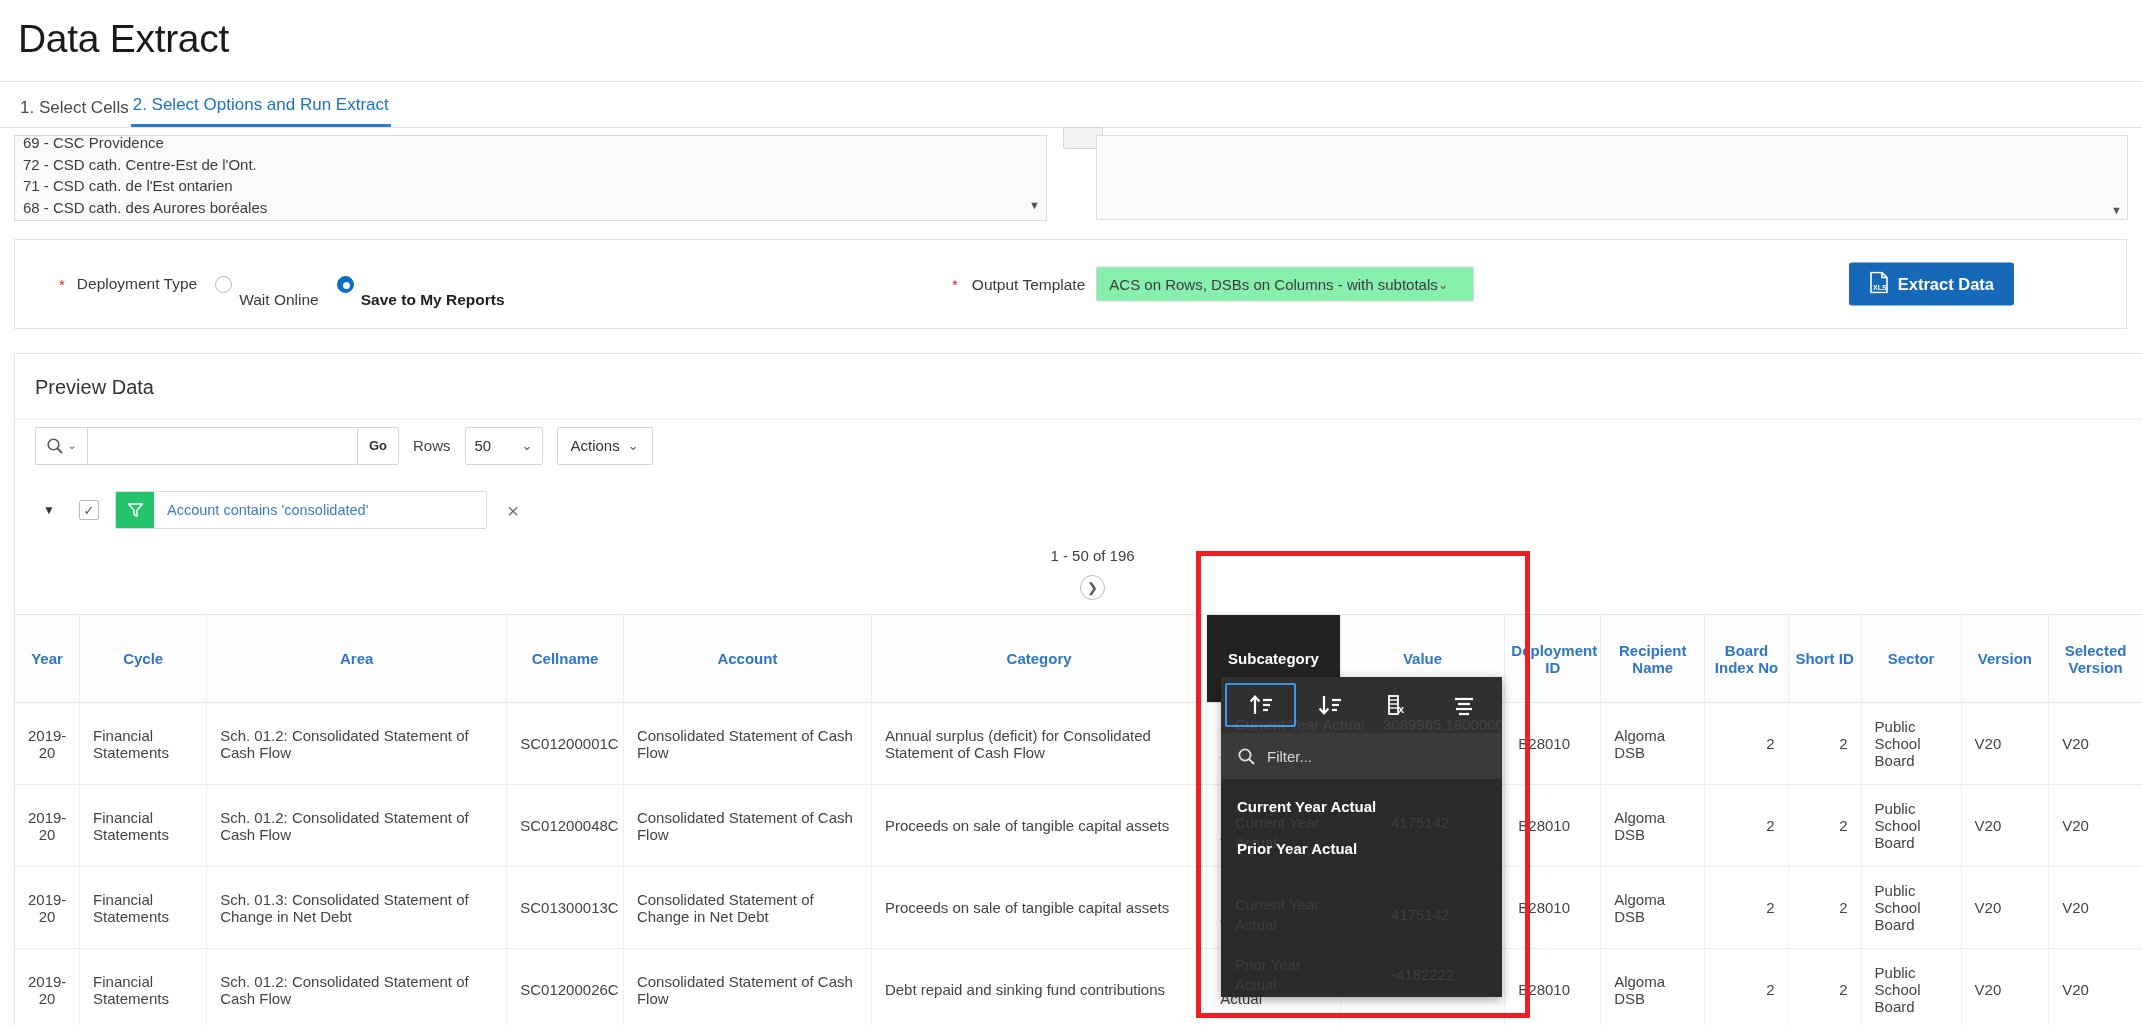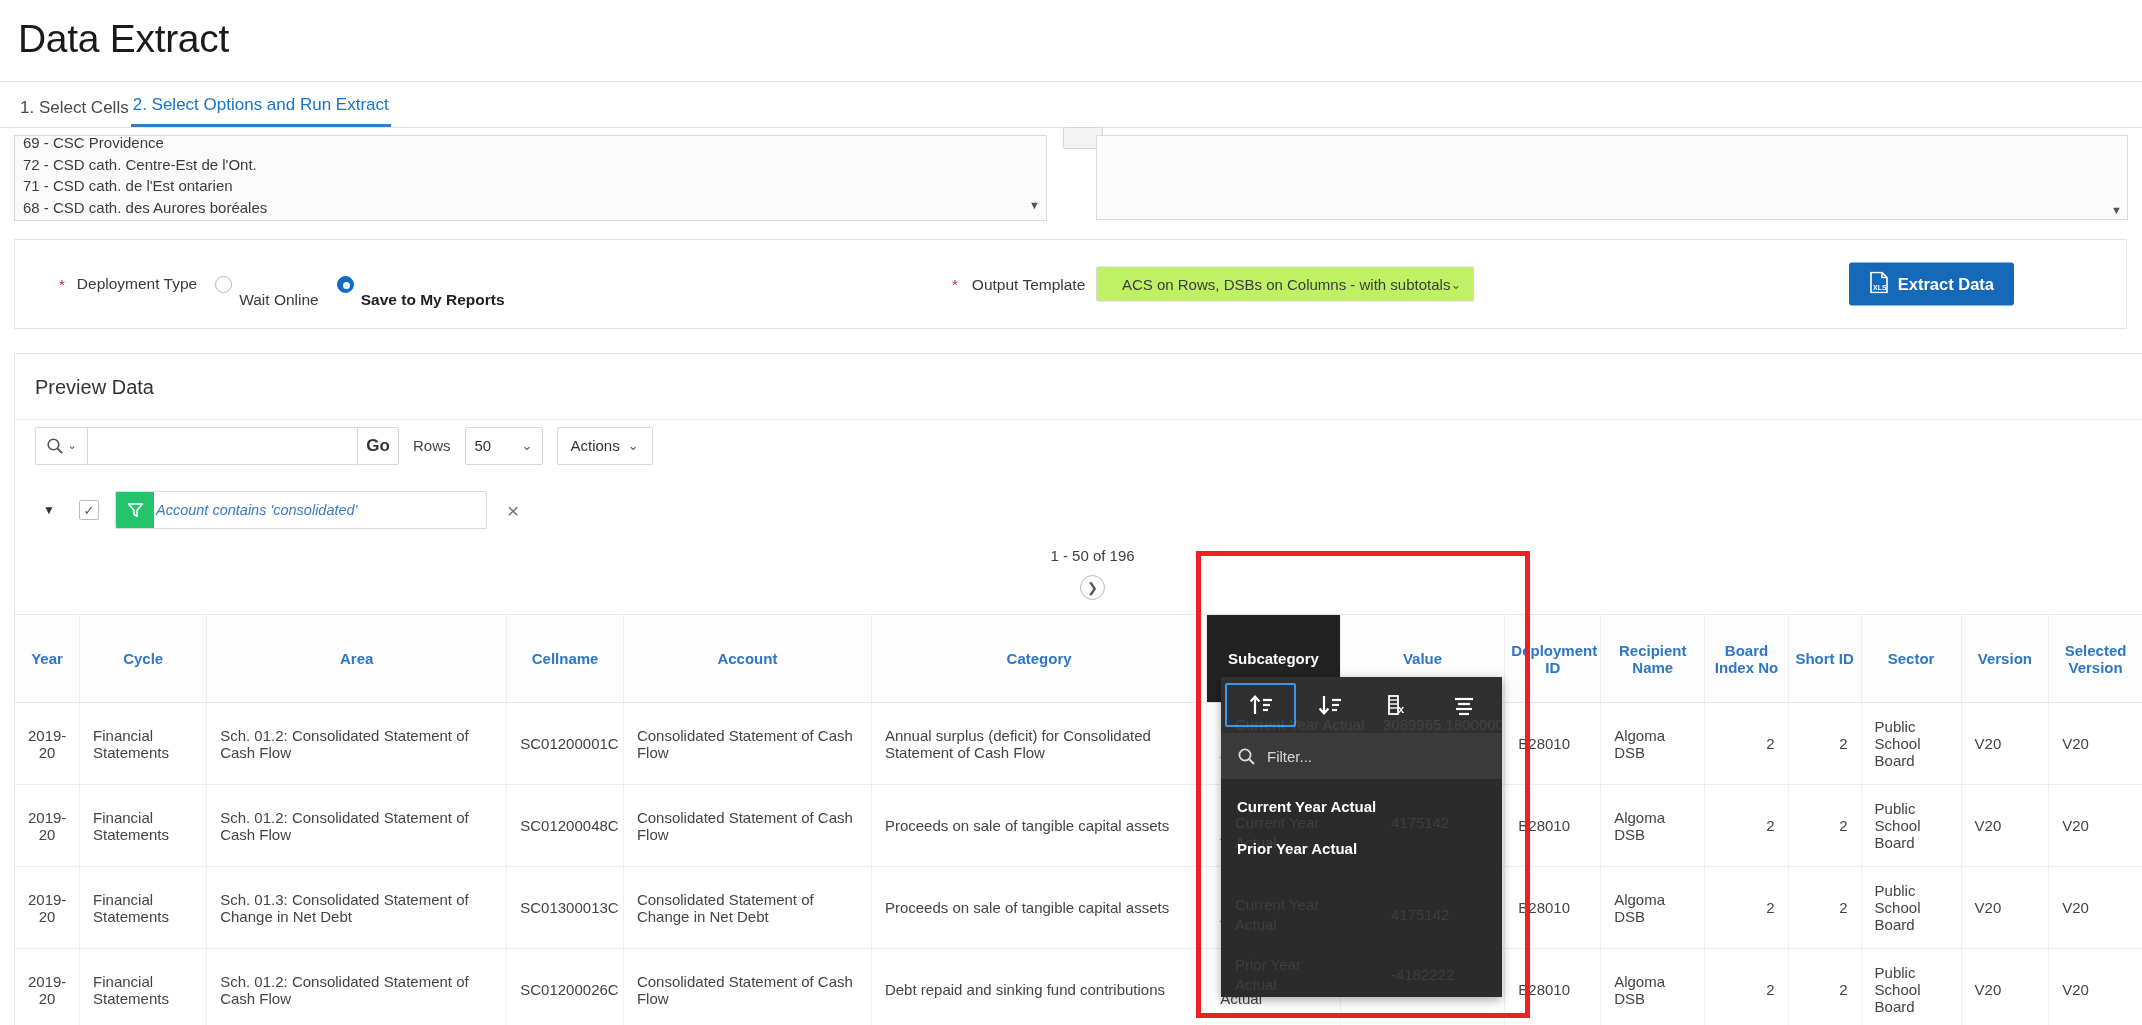--- a/index.html
+++ b/index.html
@@ -121,23 +121,23 @@
   }
   .radio-label { font-size: 15.5px; color:#3a3a3a;margin-top:32px; }
   .radio-label.sel { font-weight: bold; color:#1f1f1f; }
 
   .template-group {
     position:absolute; left: 937px; top:50%; transform: translateY(-50%);
     display:flex; align-items:center; gap: 11px; white-space: nowrap;
   }
   .select-box {
     width: 378px; height: 35px;
-    border: 1px solid #d6d6d6; background:#bef264;
+    border: 1px solid #d6d6d6; background:#86efac;
     border-radius: 2px;
-    display:flex; align-items:center; justify-content: flex-end;
+    display:flex; align-items:center; justify-content: flex-start;
     padding: 0 12px;
     font-size: 15px; color:#3c3c3c;
     cursor: pointer;
   }
   .chev { font-size: 13px; color:#555; }
 
   .extract-btn {
     position:absolute; right: 112px; top: 50%; transform: translateY(-50%);
     background: #1668b8;
     color: #fff;
@@ -180,21 +180,21 @@
   .search-input {
     width: 270px; height: 38px;
     border:1px solid #d6d6d6; border-right: none;
     background:#fff; padding: 0 8px; font-size:15px;
     font-family:"Liberation Sans", sans-serif;
     outline: none;
   }
   .go-btn {
     width: 42px; height: 38px;
     border:1px solid #d6d6d6;
-    background:#fff; font-size:17px; font-weight:bold; color:#333;
+    background:#fff; font-size:13px; font-weight:bold; color:#333;
     border-radius: 0 2px 2px 0; cursor:pointer;
     font-family:"Liberation Sans", sans-serif;
   }
   .rows-label { font-size: 15px; color:#444; }
   .rows-select {
     width: 78px; height: 38px; border:1px solid #d6d6d6; background:#fff;
     border-radius:2px; display:flex; align-items:center; justify-content:space-between;
     padding: 0 9px; font-size:15px; color:#333; cursor:pointer;
   }
   .actions-btn {
@@ -217,22 +217,22 @@
   .chip {
     display:flex; align-items:stretch;
     height: 38px; border:1px solid #dadada; background:#fff; border-radius:2px;
     width: 372px; overflow:hidden;
   }
   .chip-icon {
     width: 38px; background:#24c46d;
     display:flex; align-items:center; justify-content:center;
   }
   .chip-text {
-    flex:1; display:flex; align-items:center; padding-left: 2px;
-    font-size:14.5px; color:#3a7bc8;font-style:italic;
+    flex:1; display:flex; align-items:center; padding-left: 13px;
+    font-size:14.5px; color:#3a7bc8;
   }
   .chip-x {
     margin-left: 20px; font-size: 21px; color:#767676; cursor:pointer; line-height:1;
     align-self:center;
   }
   .pagination {
     display:flex; align-items:center; gap: 11px;
     padding: 14px 0 14px 28px;
     font-size: 15px; color:#3f3f3f;flex-direction:column;
   }

